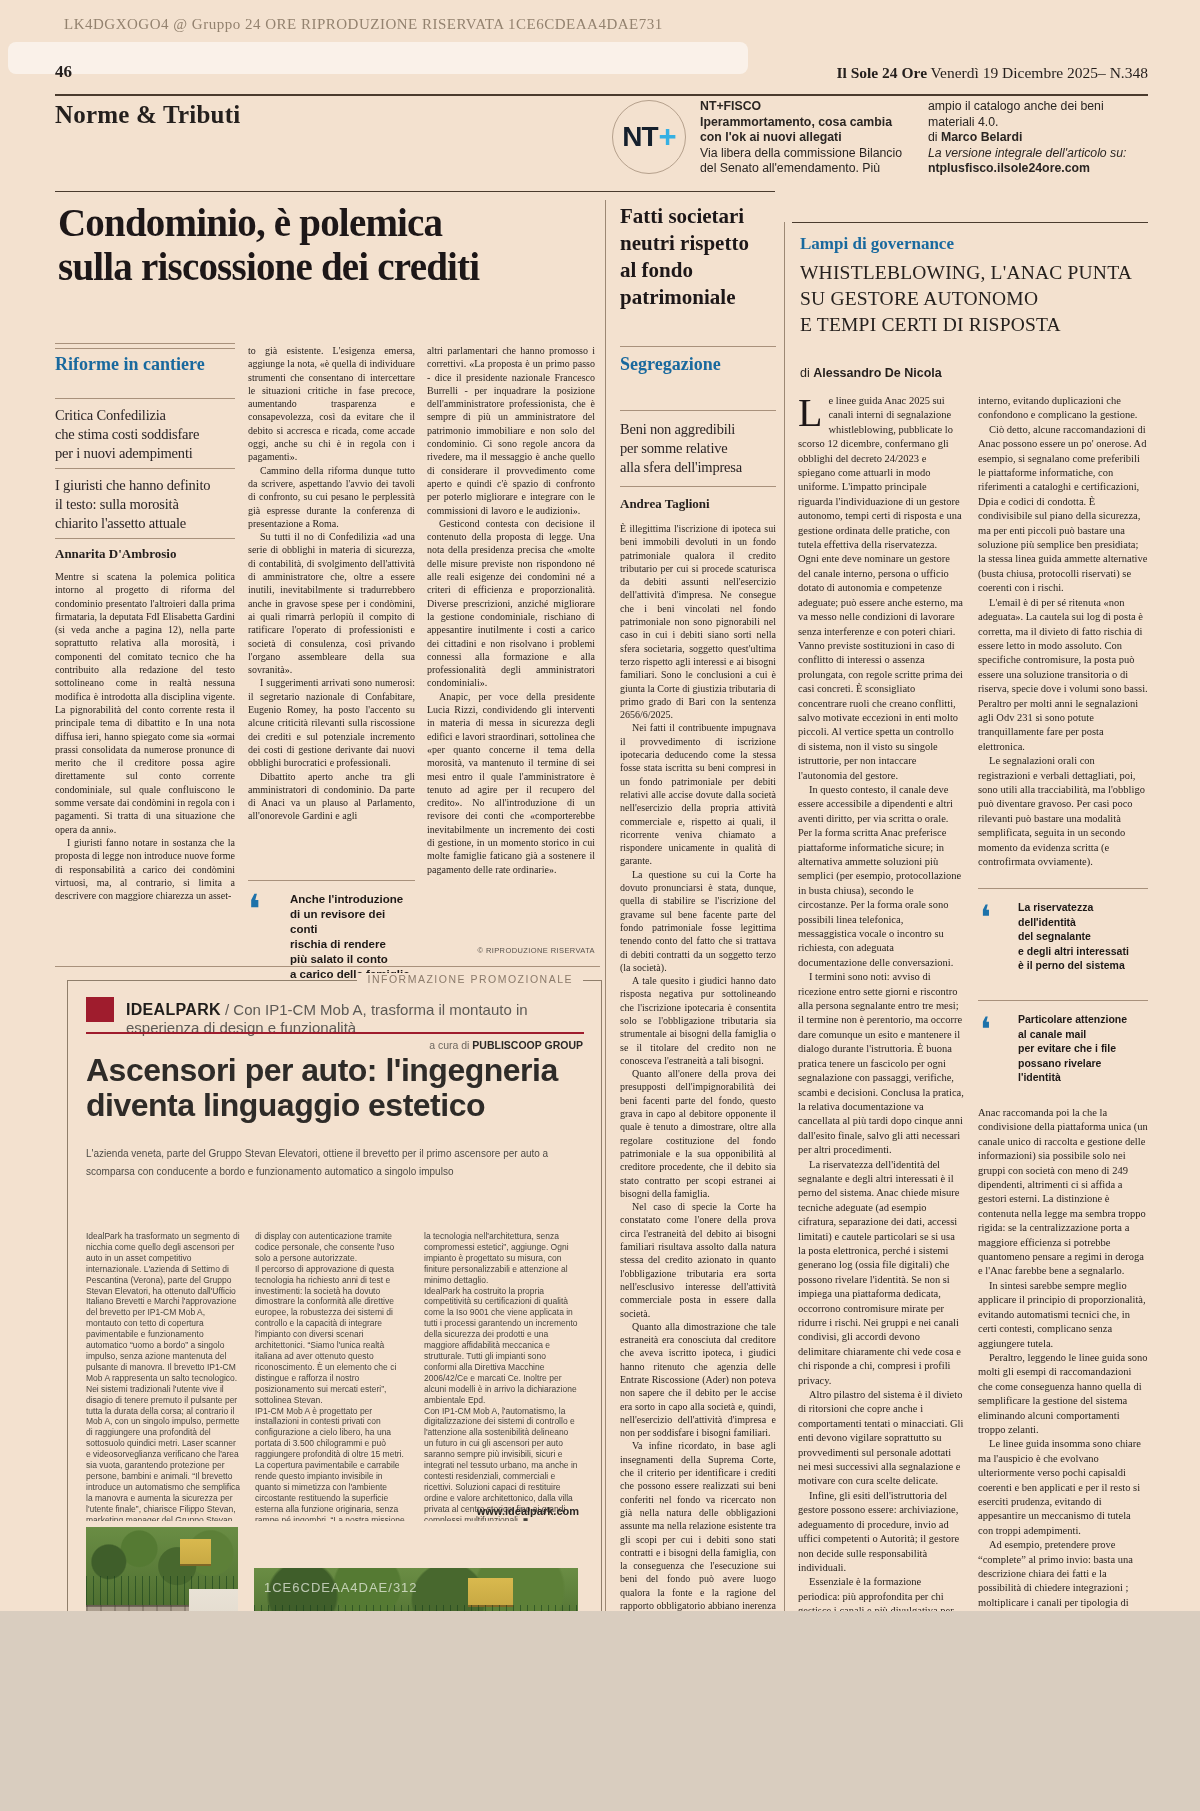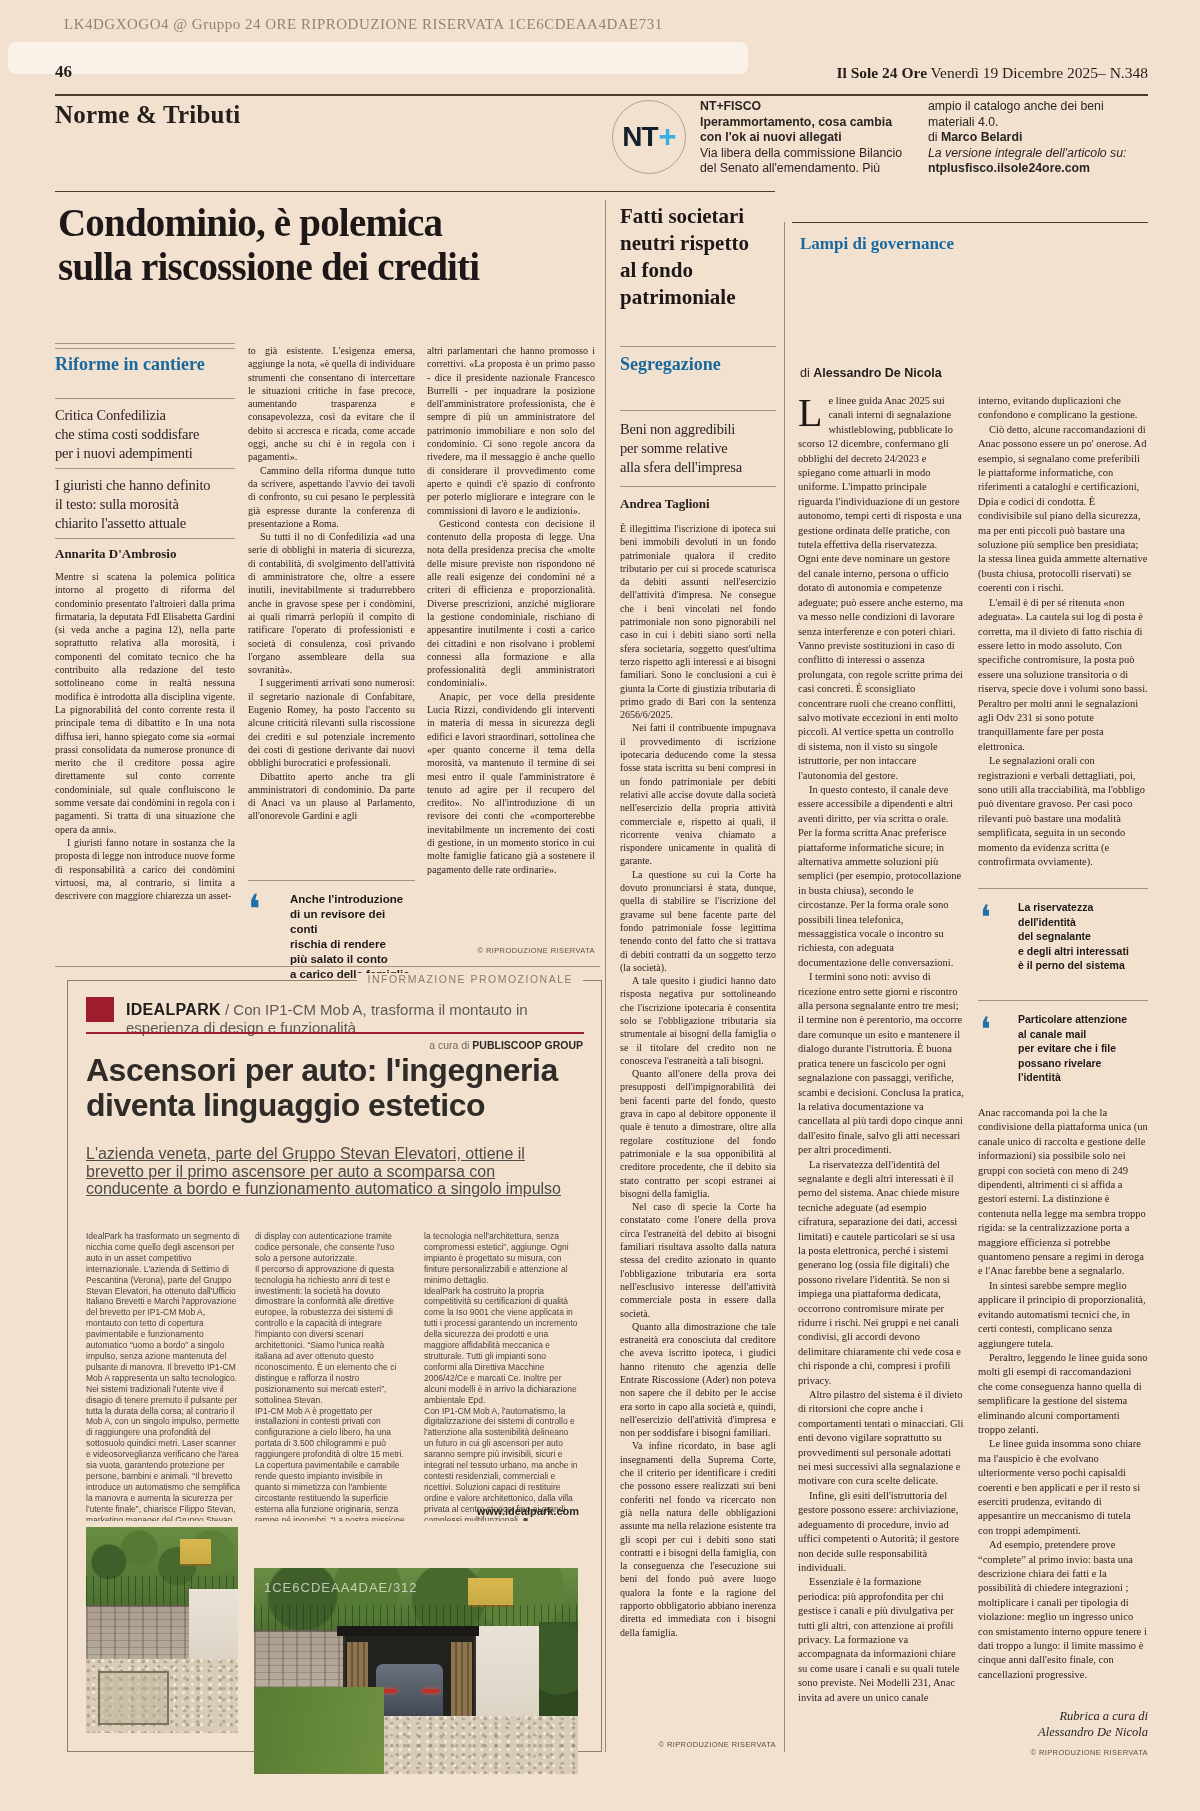--- a/index.html
+++ b/index.html
@@ -1,16 +1,16 @@
 <!DOCTYPE html>
 <html lang="it"><head>
 <meta charset="utf-8">
 <style>
   html,body{margin:0;padding:0;background:#d9cdbf;}
-  .page{position:relative;width:1200px;height:1811px;background:#f3e1cf;overflow:hidden;
+  .page{position:relative;width:1200px;height:1611px;background:#f3e1cf;overflow:hidden;
         font-family:"Liberation Serif",serif;color:#241f1d;}
   .abs{position:absolute;}
   .serif{font-family:"Liberation Serif",serif;}
   .sans{font-family:"Liberation Sans",sans-serif;}
   .pre{white-space:pre-line;}
   .rule{position:absolute;background:#4a3b2e;height:1px;}
   .rule-light{position:absolute;background:#a8917c;height:1px;}
   .vrule{position:absolute;background:#9c8874;width:1px;}
   .topcode{left:64px;top:16px;font-size:15px;color:#93826f;letter-spacing:.5px;}
   .whiteband{left:8px;top:42px;width:740px;height:32px;background:rgba(255,255,255,.55);border-radius:8px;}
@@ -47,21 +47,21 @@
                font-family:"Liberation Sans",sans-serif;font-size:10.5px;color:#8a7a6a;letter-spacing:1.5px;}
   .redsq{position:absolute;left:18px;top:16px;width:28px;height:25px;background:#9f1c2d;}
   .promo-brandrow{position:absolute;left:58px;top:20px;font-family:"Liberation Sans",sans-serif;font-size:15px;color:#5d5a55;}
   .promo-brandrow .brand{font-weight:800;color:#1f1d1b;font-size:16px;letter-spacing:.3px;}
   .promo-redline{position:absolute;left:18px;top:51px;width:498px;height:2px;background:#9f1c2d;}
   .promo-cura{position:absolute;right:18px;top:58px;font-family:"Liberation Sans",sans-serif;font-size:10.5px;color:#6d675f;}
   .promo-cura .b{font-weight:bold;color:#2b2926;}
   .promo-hl{position:absolute;left:18px;top:72px;width:500px;font-family:"Liberation Sans",sans-serif;
             font-size:32px;line-height:35px;font-weight:bold;color:#2e2b28;letter-spacing:-.5px;}
   .promo-sub{position:absolute;left:18px;top:164px;width:492px;font-family:"Liberation Sans",sans-serif;
-             font-size:16px;line-height:17.5px;color:#4e4b45;text-decoration:underline;}
+             font-size:10px;line-height:17.5px;color:#4e4b45;}
   .promo-cols{position:absolute;left:18px;top:250px;width:494px;height:290px;display:flex;gap:14px;overflow:hidden;}
   .promo-col{width:155px;font-family:"Liberation Sans",sans-serif;font-size:8.5px;line-height:10.9px;
              color:#45423c;overflow:hidden;}
   .promo-col p{margin:0;}
   .promo-site{position:absolute;right:22px;top:524px;font-family:"Liberation Sans",sans-serif;
               font-size:11px;font-weight:bold;color:#2b2926;}
   .photo{position:absolute;top:546px;height:206px;overflow:hidden;background:#cfc2ae;}
   .watermark{position:absolute;left:10px;top:12px;font-family:"Liberation Sans",sans-serif;font-size:13px;
              color:rgba(255,255,250,.65);letter-spacing:1px;z-index:9;}
   .ph-layer{position:absolute;}
@@ -197,20 +197,23 @@
       <p>A tale quesito i giudici hanno dato risposta negativa pur sottolineando che l'iscrizione ipotecaria è consentita solo se l'obbligazione tributaria sia strumentale ai bisogni della famiglia o se il titolare del credito non ne conosceva l'estraneità a tali bisogni.</p>
       <p>Quanto all'onere della prova dei presupposti dell'impignorabilità dei beni facenti parte del fondo, questo grava in capo al debitore opponente il quale è tenuto a dimostrare, oltre alla regolare costituzione del fondo patrimoniale e la sua opponibilità al creditore procedente, che il debito sia stato contratto per scopi estranei ai bisogni della famiglia.</p>
       <p>Nel caso di specie la Corte ha constatato come l'onere della prova circa l'estraneità del debito ai bisogni familiari risultava assolto dalla natura stessa del credito azionato in quanto l'obbligazione tributaria era sorta nell'esclusivo interesse dell'attività commerciale posta in essere dalla società.</p>
       <p>Quanto alla dimostrazione che tale estraneità era conosciuta dal creditore che aveva iscritto ipoteca, i giudici hanno ritenuto che agenzia delle Entrate Riscossione (Ader) non poteva non sapere che il debito per le accise era sorto in capo alla società e, quindi, nell'esercizio dell'attività d'impresa e non per soddisfare i bisogni familiari.</p>
       <p>Va infine ricordato, in base agli insegnamenti della Suprema Corte, che il criterio per identificare i crediti che possono essere realizzati sui beni conferiti nel fondo va ricercato non già nella natura delle obbligazioni assunte ma nella relazione esistente tra gli scopi per cui i debiti sono stati contratti e i bisogni della famiglia, con la conseguenza che l'esecuzione sui beni del fondo può avere luogo qualora la fonte e la ragione del rapporto obbligatorio abbiano inerenza diretta ed immediata con i bisogni della famiglia.</p>
     </div>
   <div class="abs copyr" style="left:620px;top:1740px;width:156px;">© RIPRODUZIONE RISERVATA</div>
 
   <div class="rule" style="left:792px;top:222px;width:356px;"></div>
   <div class="abs kicker serif" style="left:800px;top:234px;font-size:17px;">Lampi di governance</div>
+  <h2 class="abs lampi-hl serif pre" style="margin:0;font-weight:400;">WHISTLEBLOWING, L'ANAC PUNTA
+SU GESTORE AUTONOMO
+E TEMPI CERTI DI RISPOSTA</h2>
   <div class="abs" style="left:800px;top:366px;font-family:'Liberation Sans',sans-serif;font-size:12.5px;">
     <span>di </span><b>Alessandro De Nicola</b>
   </div>
 
   <div class="abs body-rag serif" style="left:798px;top:394px;width:166px;height:1404px;">
     <p style="margin:0;"><span class="dropcap serif">L</span><span>e linee guida Anac 2025 sui canali interni di segnalazione whistleblowing, pubblicate lo scorso 12 dicembre, confermano gli obblighi del decreto 24/2023 e spiegano come attuarli in modo uniforme. L'impatto principale riguarda l'individuazione di un gestore autonomo, tempi certi di risposta e una gestione ordinata delle pratiche, con tutela effettiva della riservatezza.</span></p>
     <span><p>Ogni ente deve nominare un gestore del canale interno, persona o ufficio dotato di autonomia e competenze adeguate; può essere anche esterno, ma va messo nelle condizioni di lavorare senza interferenze e con poteri chiari. Vanno previste sostituzioni in caso di conflitto di interessi o assenza prolungata, con regole scritte prima dei casi concreti. È sconsigliato concentrare ruoli che creano conflitti, salvo motivate eccezioni in enti molto piccoli. Al vertice spetta un controllo di sistema, non il visto su singole istruttorie, per non intaccare l'autonomia del gestore.</p><p>In questo contesto, il canale deve essere accessibile a dipendenti e altri aventi diritto, per via scritta o orale. Per la forma scritta Anac preferisce piattaforme informatiche sicure; in alternativa ammette soluzioni più semplici (per esempio, protocollazione in busta chiusa), secondo le circostanze. Per la forma orale sono possibili linea telefonica, messaggistica vocale o incontro su richiesta, con adeguata documentazione delle conversazioni.</p><p>I termini sono noti: avviso di ricezione entro sette giorni e riscontro alla persona segnalante entro tre mesi; il termine non è perentorio, ma occorre dare comunque un esito e mantenere il dialogo durante l'istruttoria. È buona pratica tenere un fascicolo per ogni segnalazione con passaggi, verifiche, scambi e decisioni. Conclusa la pratica, la relativa documentazione va cancellata al più tardi dopo cinque anni dall'esito finale, salvo gli atti necessari per altri procedimenti.</p><p>La riservatezza dell'identità del segnalante e degli altri interessati è il perno del sistema. Anac chiede misure tecniche adeguate (ad esempio cifratura, separazione dei dati, accessi limitati) e cautele particolari se si usa la posta elettronica, perché i sistemi generano log (ossia file digitali) che possono rivelare l'identità. Se non si impiega una piattaforma dedicata, occorrono contromisure mirate per ridurre i rischi. Nei gruppi e nei canali condivisi, gli accordi devono delimitare chiaramente chi vede cosa e chi risponde a chi, compresi i profili privacy.</p><p>Altro pilastro del sistema è il divieto di ritorsioni che copre anche i comportamenti tentati o minacciati. Gli enti devono vigilare soprattutto su provvedimenti sul personale adottati nei mesi successivi alla segnalazione e motivare con cura scelte delicate.</p><p>Infine, gli esiti dell'istruttoria del gestore possono essere: archiviazione, adeguamento di procedure, invio ad uffici competenti o Autorità; il gestore non decide sulle responsabilità individuali.</p><p>Essenziale è la formazione periodica: più approfondita per chi gestisce i canali e più divulgativa per tutti gli altri, con attenzione ai profili privacy. La formazione va accompagnata da informazioni chiare su come usare i canali e su quali tutele sono previste. Nei Modelli 231, Anac invita ad avere un unico canale</p></span>
   </div>
 
   <div class="abs body-rag serif" style="left:978px;top:394px;width:170px;height:474px;">

